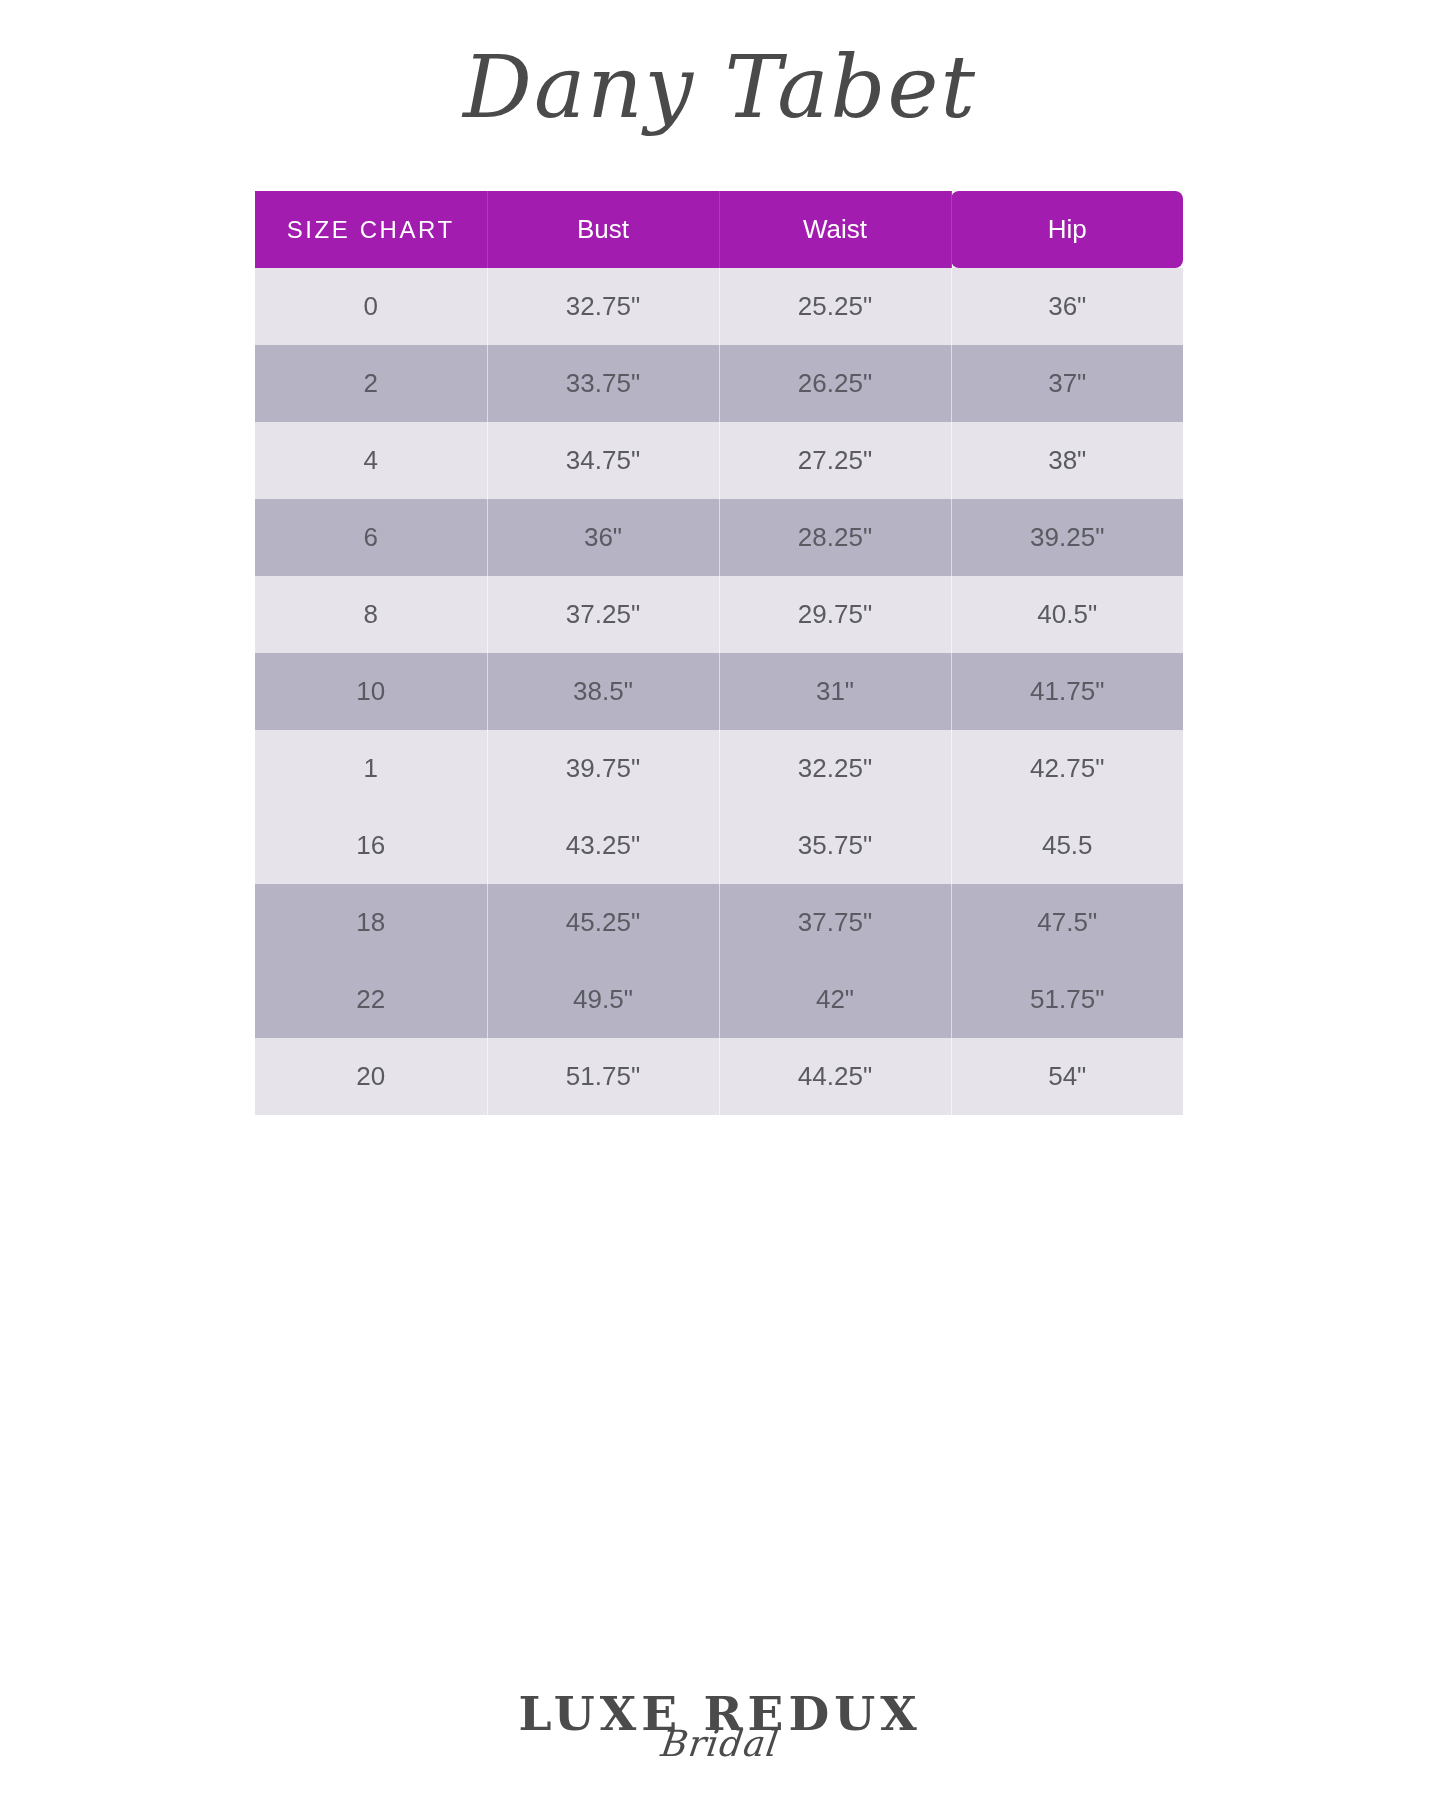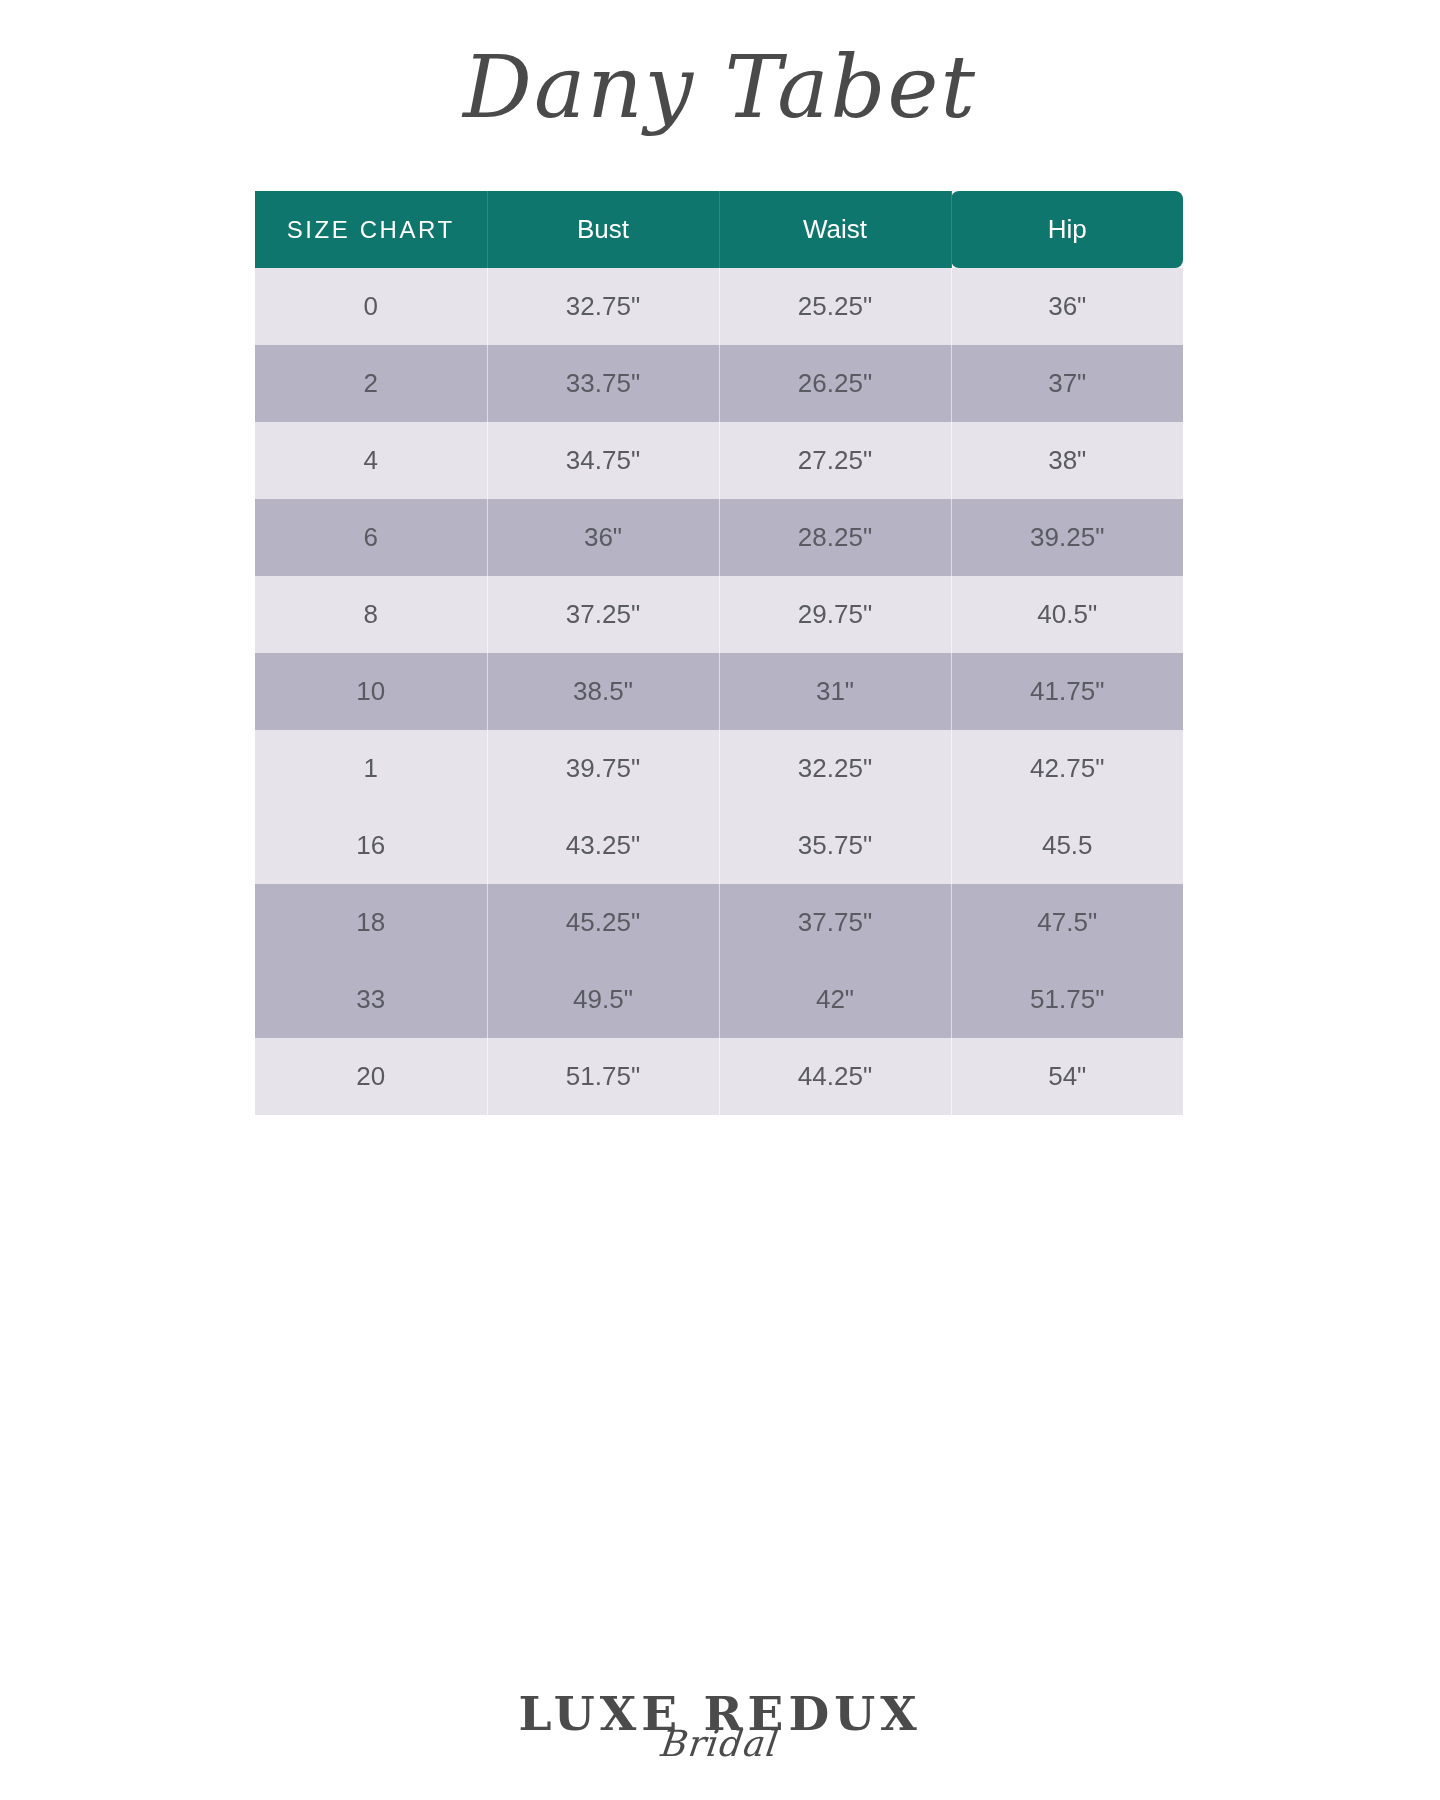--- a/index.html
+++ b/index.html
@@ -51,21 +51,21 @@
     left: 255px;
     top: 191px;
     width: 928px;
     border-collapse: collapse;
     table-layout: fixed;
   }
 
   .size-table col { width: 232px; }
 
   .size-table thead th {
-    background: #0f766e;
+    background: #a21caf;
     color: #ffffff;
     height: 77px;
     font-weight: 300;
     font-size: 26px;
     text-align: center;
     vertical-align: middle;
     border-right: 1px solid #6d6d6d;
     font-family: "Liberation Sans", sans-serif;
   }
   .size-table thead th:last-child { border-right: none; border-radius: 8px; }
@@ -193,21 +193,21 @@
         <td>35.75"</td>
         <td>45.5</td>
       </tr>
       <tr class="row-dark">
         <td>18</td>
         <td>45.25"</td>
         <td>37.75"</td>
         <td>47.5"</td>
       </tr>
       <tr class="row-dark">
-        <td>33</td>
+        <td>22</td>
         <td>49.5"</td>
         <td>42"</td>
         <td>51.75"</td>
       </tr>
       <tr class="row-light">
         <td>20</td>
         <td>51.75"</td>
         <td>44.25"</td>
         <td>54"</td>
       </tr>

